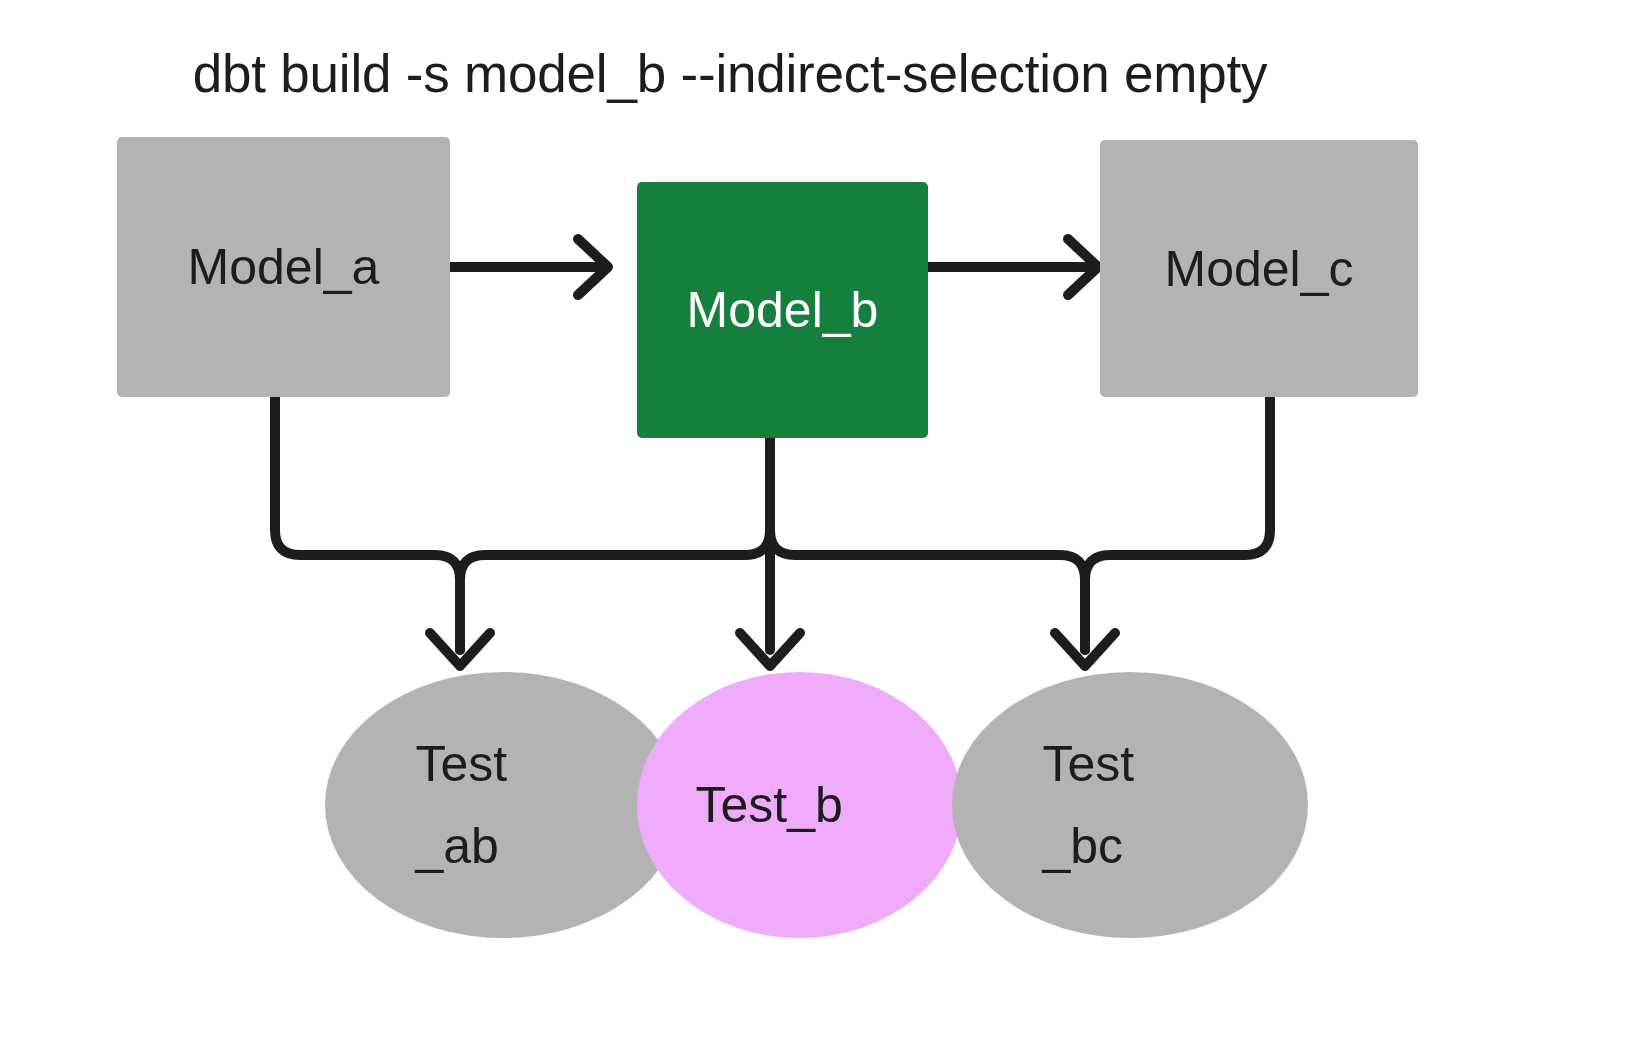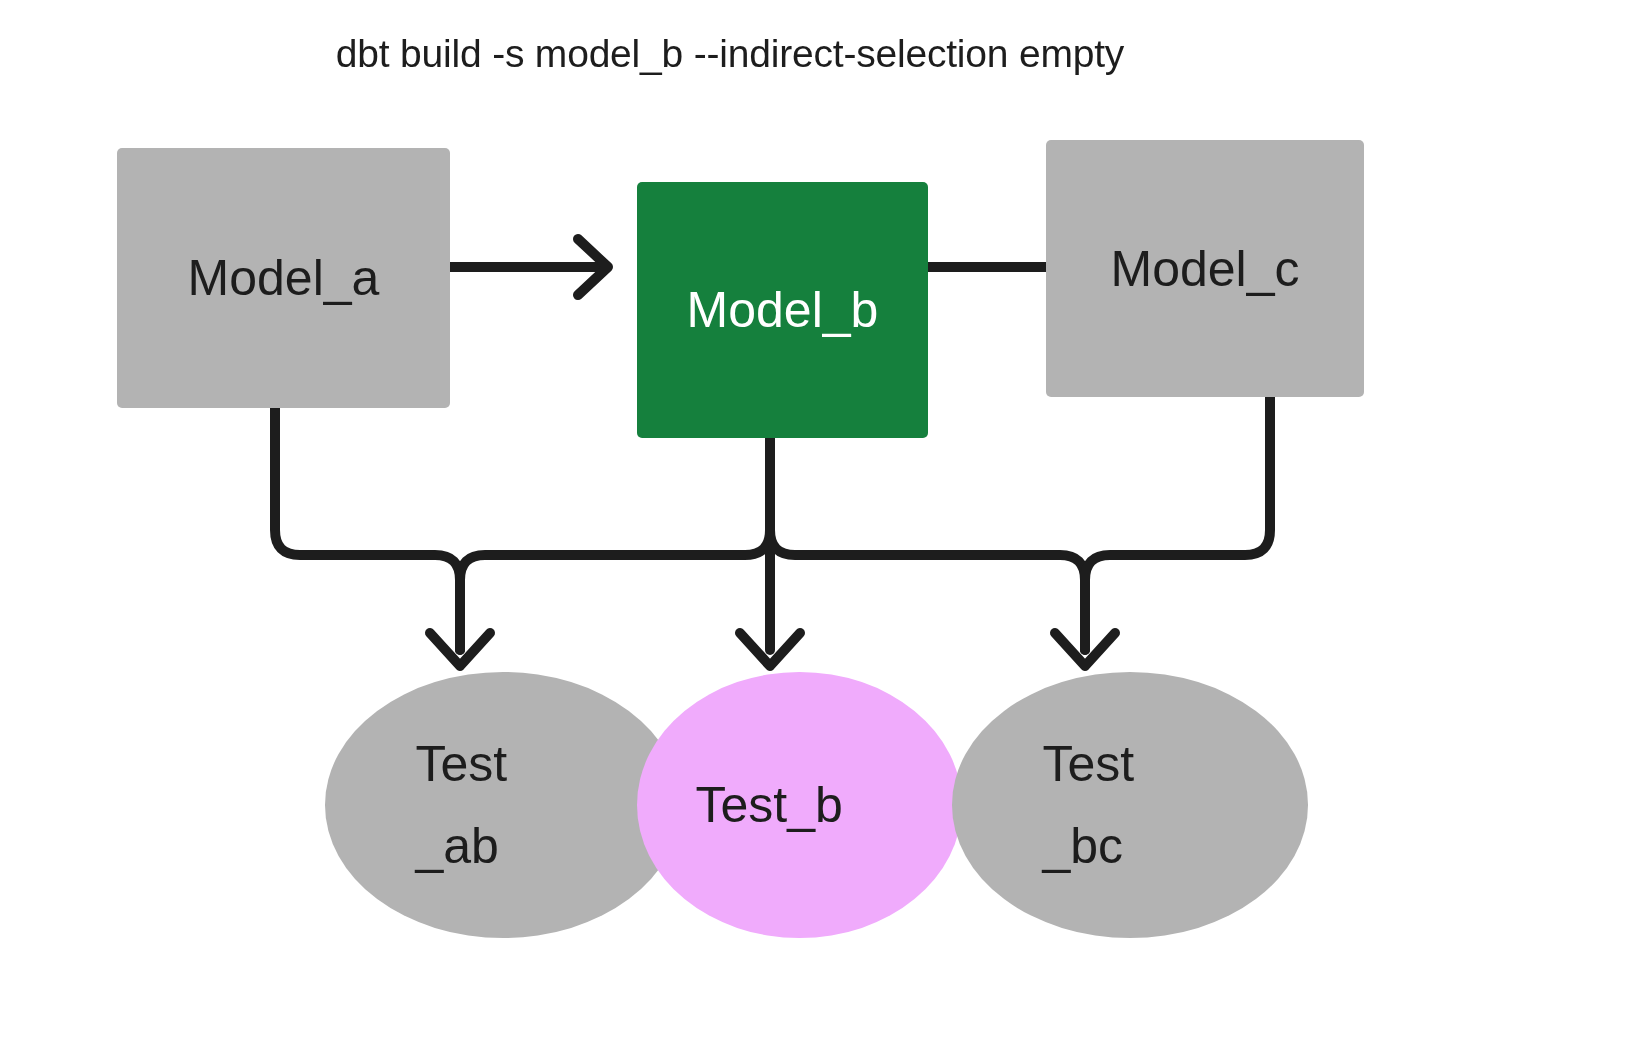--- a/index.html
+++ b/index.html
@@ -20,24 +20,24 @@
   #edges {
     position: absolute;
     left: 0;
     top: 0;
     width: 1630px;
     height: 1060px;
   }
   .diagram-title {
     position: absolute;
     left: 0;
-    top: 32px;
+    top: 43px;
     width: 1460px;
     text-align: center;
-    font-size: 39px;
+    font-size: 53px;
     font-weight: 400;
     color: #1d1d1d;
     letter-spacing: -0.2px;
     white-space: nowrap;
   }
   .node-box {
     position: absolute;
     border-radius: 5px;
     display: flex;
     align-items: center;
@@ -89,29 +89,29 @@
       <path d="M 770 398 L 770 530 Q 770 555 795 555 L 1060 555 Q 1085 555 1085 580 L 1085 650"></path>
 
       <path d="M 1270 397 L 1270 530 Q 1270 555 1245 555 L 1110 555 Q 1085 555 1085 580 L 1085 650"></path>
 
       <path d="M 430 633 L 460 666 L 490 633"></path>
       <path d="M 740 633 L 770 666 L 800 633"></path>
       <path d="M 1055 633 L 1085 666 L 1115 633"></path>
     </g>
   </svg>
 
-  <div class="node-box" id="node-model-a" style="left: 117px; top: 148px; width: 333px; height: 260px; background: rgb(179, 179, 179); color: rgb(29, 29, 29);">
+  <div class="node-box" id="node-model-a" style="left: 117px; top: 137px; width: 333px; height: 260px; background: rgb(179, 179, 179); color: rgb(29, 29, 29);">
     <span>Model_a</span>
   </div>
 
   <div class="node-box" id="node-model-b" style="left: 637px; top: 142px; width: 291px; height: 256px; background: #15803d; color: rgb(255, 255, 255); margin-top: 40px;">
     <span>Model_b</span>
   </div>
 
-  <div class="node-box" id="node-model-c" style="left: 1046px; top: 140px; width: 318px; height: 257px; background: rgb(179, 179, 179); color: rgb(29, 29, 29);">
+  <div class="node-box" id="node-model-c" style="left: 1100px; top: 140px; width: 318px; height: 257px; background: rgb(179, 179, 179); color: rgb(29, 29, 29);">
     <span>Model_c</span>
   </div>
 
   <div class="node-circle" id="node-test-ab" style="left: 325px; top: 672px; width: 266px; height: 266px; background: rgb(179, 179, 179); color: rgb(29, 29, 29); padding-left: 90.44px;">
     <span class="circle-label-line">Test</span>
     <span class="circle-label-line">_ab</span>
   </div>
 
   <div class="node-circle" id="node-test-b" style="left: 637px; top: 672px; width: 266px; height: 266px; background: #f0abfc; color: rgb(29, 29, 29); padding-left: 58.52px;">
     <span class="circle-label-line">Test_b</span>

